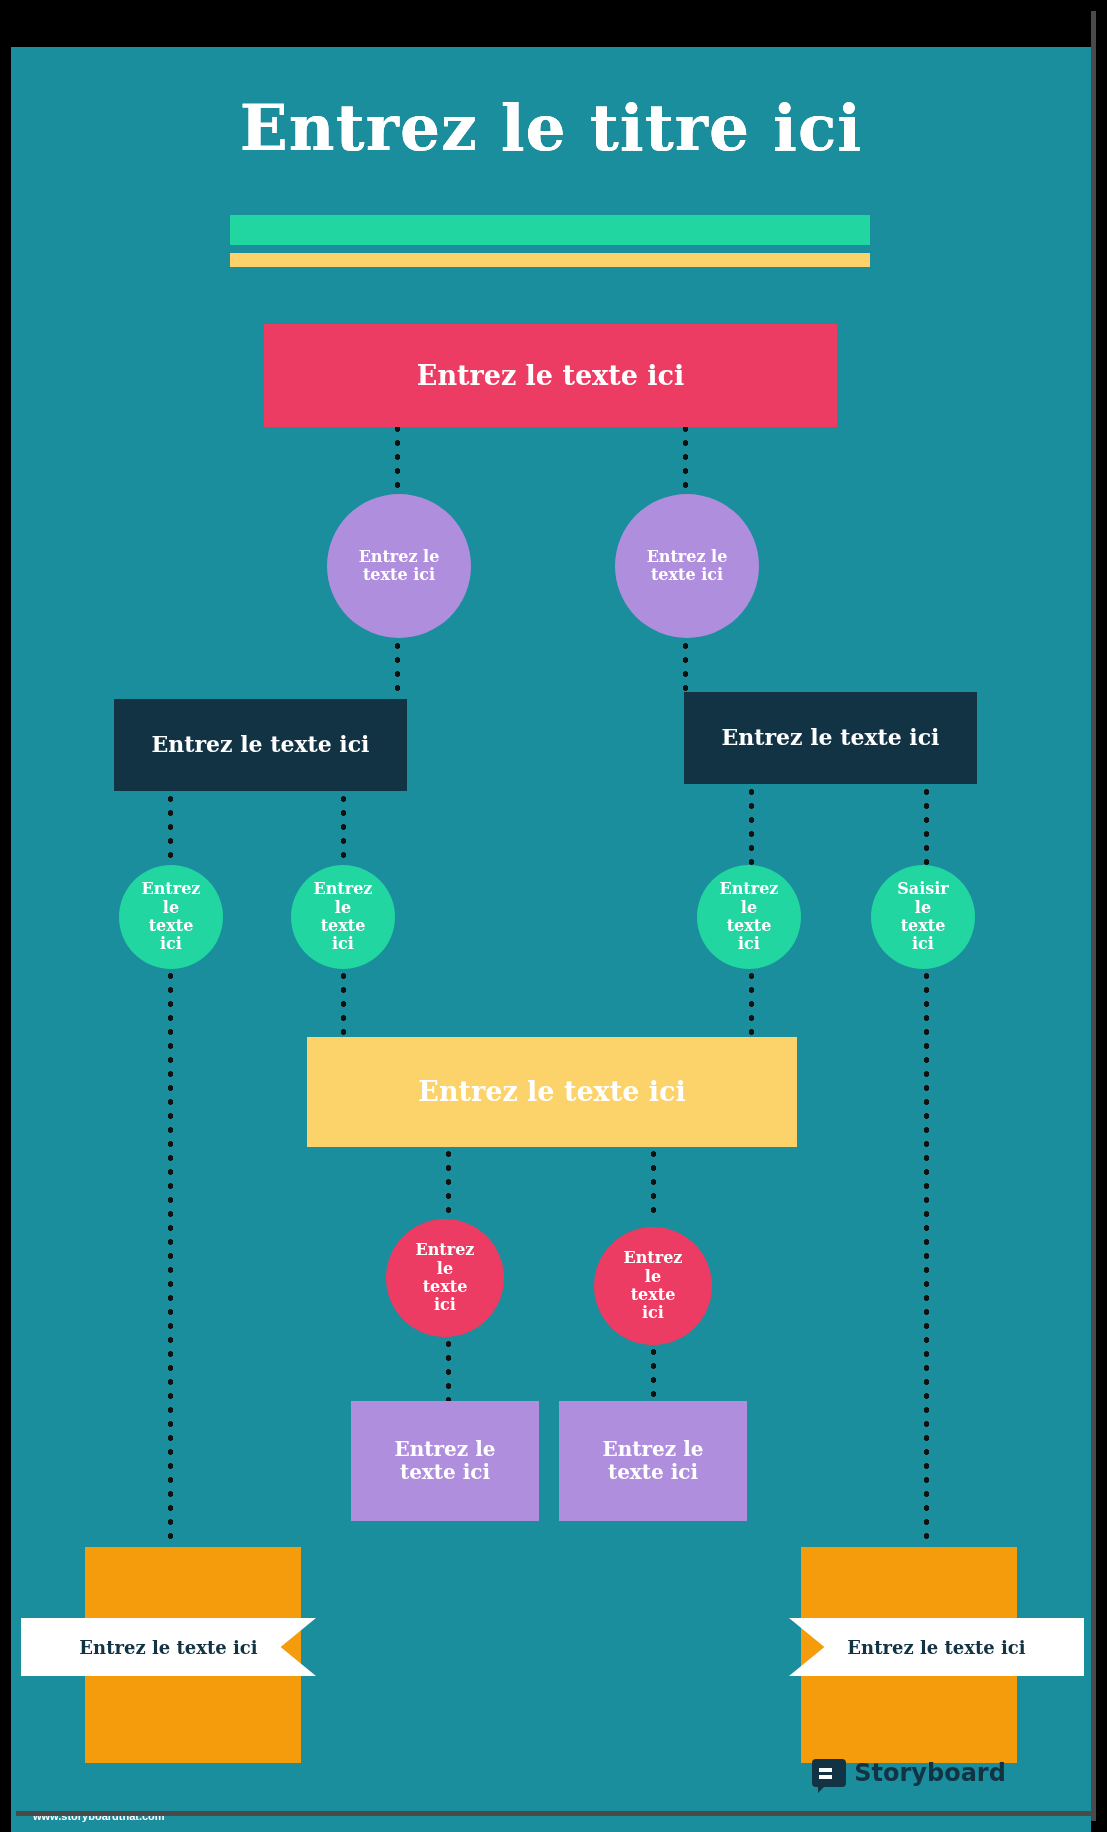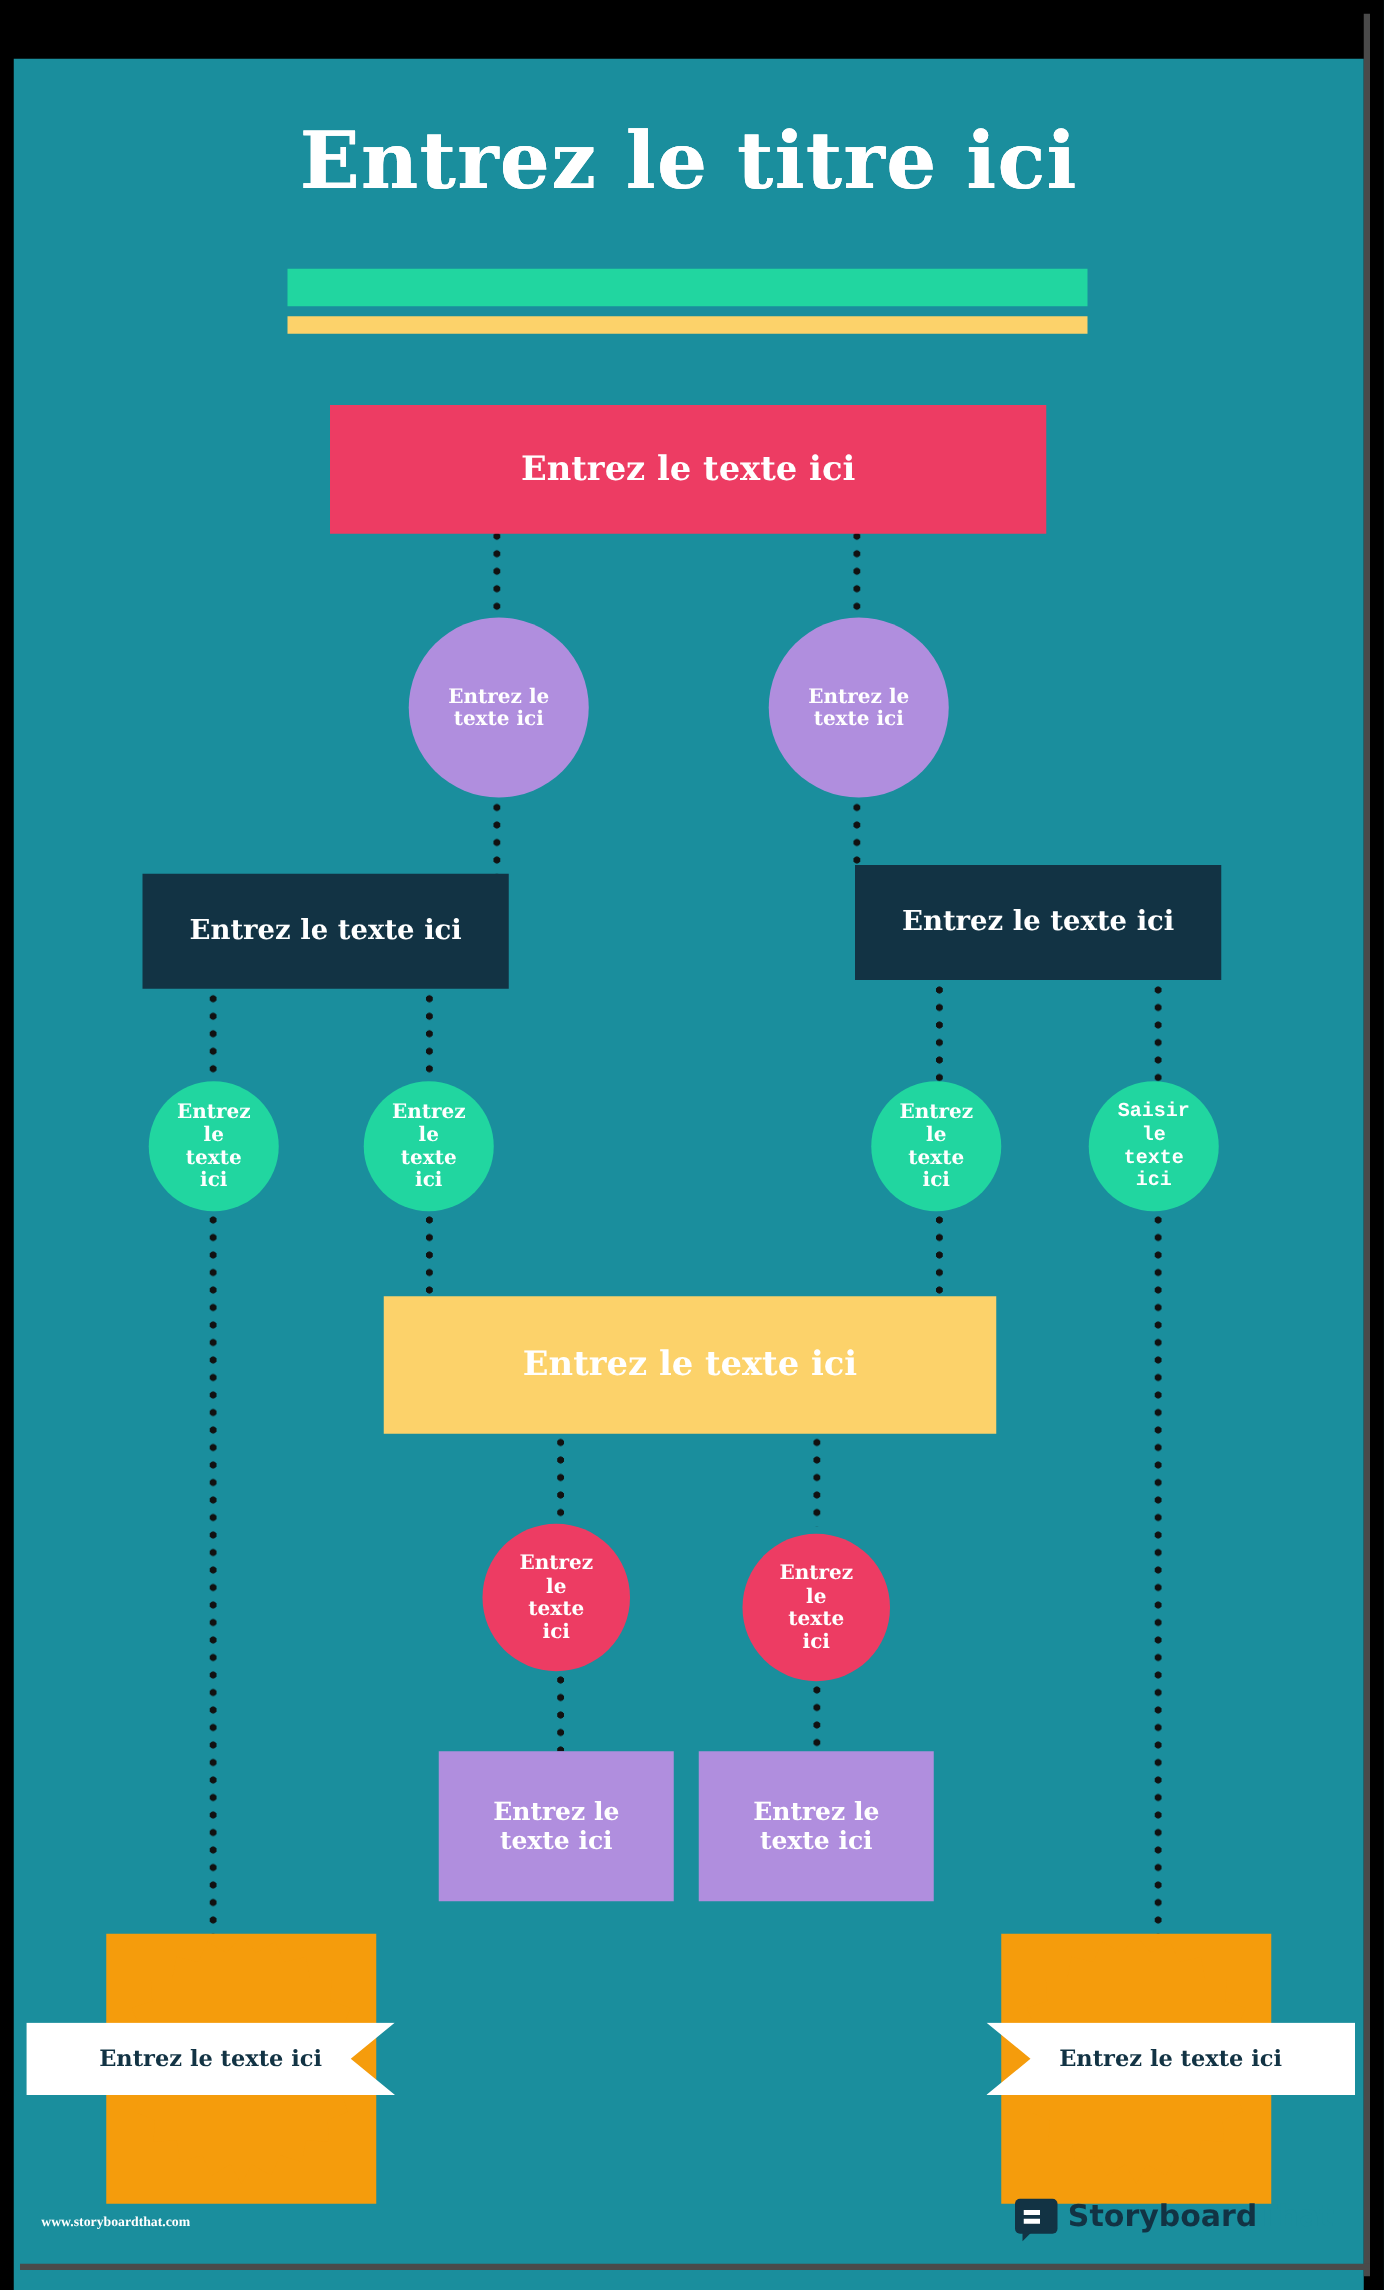--- a/index.html
+++ b/index.html
@@ -136,25 +136,25 @@
     left: 778px;
     top: 1571px;
     width: 295px;
     clip-path: polygon(0 0, 100% 0, 100% 100%, 0 100%, 12% 50%);
   }
 
   
   .footer-url {
     position: absolute;
     left: 22px;
-    top: 1725px;
+    top: 1763px;
     color: #ffffff;
     font-size: 11px;
     font-weight: bold;
-    font-family: Liberation Serif, serif;
+    font-family: Liberation Sans, sans-serif;
     text-align: right;
   }
   .brand {
     position: absolute;
     right: 24px;
     top: 1712px;
     display: flex;
     align-items: flex-end;
     gap: 8px;
   }
@@ -250,21 +250,21 @@
 
   <div class="node circ circ-green" style="left:108px; top:818px; width:104px; height:104px;">
     <span class="ml">Entrez<br>le<br>texte<br>ici</span>
   </div>
   <div class="node circ circ-green" style="left:280px; top:818px; width:104px; height:104px;">
     <span class="ml">Entrez<br>le<br>texte<br>ici</span>
   </div>
   <div class="node circ circ-green" style="left:686px; top:818px; width:104px; height:104px;">
     <span class="ml">Entrez<br>le<br>texte<br>ici</span>
   </div>
-  <div class="node circ circ-green" style="left:860px; top:818px; width:104px; height:104px;font-family:Liberation Mono, monospace;">
+  <div class="node circ circ-green" style="left:860px; top:818px; width:104px; height:104px;">
     <span class="ml">Saisir<br>le<br>texte<br>ici</span>
   </div>
 
   <div class="dots" style="left:329px; top:922px; height:68px;"></div>
   <div class="dots" style="left:737px; top:922px; height:68px;"></div>
   <div class="dots" style="left:156px; top:922px; height:614px;"></div>
   <div class="dots" style="left:912px; top:922px; height:614px;"></div>
 
   <div class="node rect-yellow" style="left:296px; top:990px; width:490px; height:110px;">
     <span>Entrez le texte ici</span>

